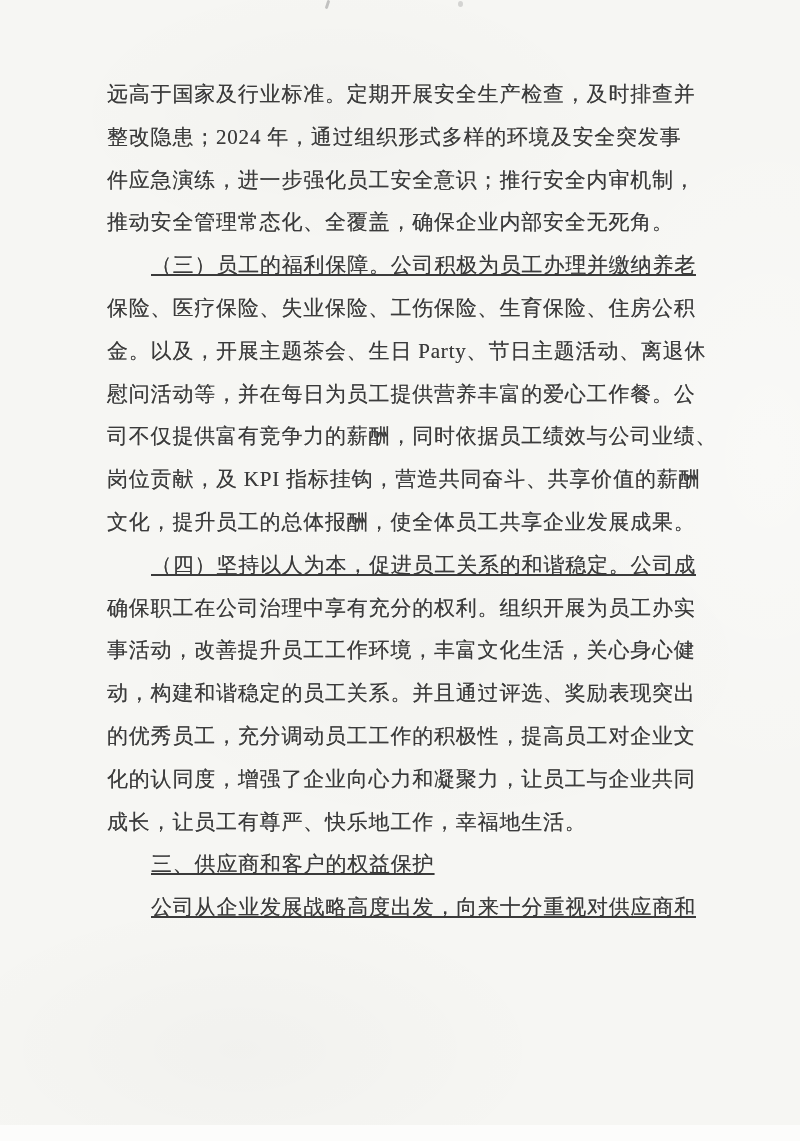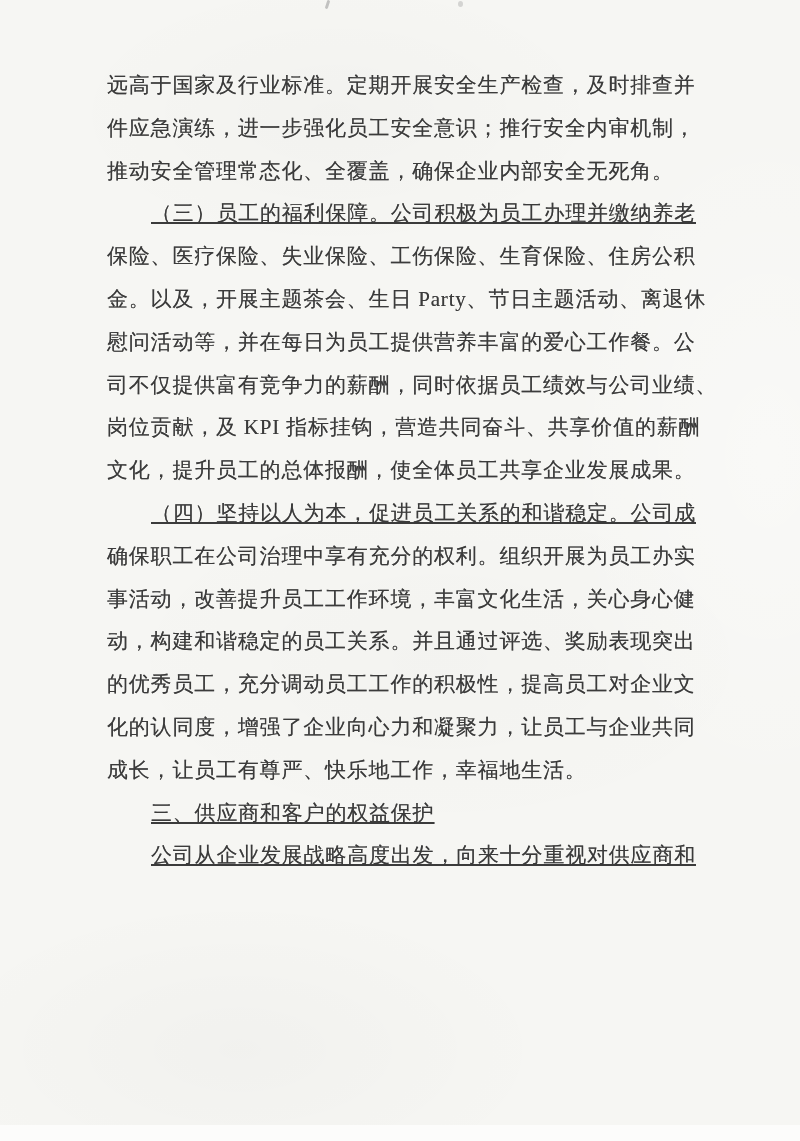--- a/index.html
+++ b/index.html
@@ -15,21 +15,21 @@
     
     background-image:
       radial-gradient(ellipse 400px 200px at 42% 10%, rgba(0,0,0,0.015), transparent 70%),
       radial-gradient(ellipse 500px 260px at 55% 58%, rgba(0,0,0,0.012), transparent 70%),
       radial-gradient(ellipse 450px 220px at 30% 92%, rgba(0,0,0,0.018), transparent 70%),
       radial-gradient(ellipse 300px 500px at 96% 40%, rgba(255,255,255,0.35), transparent 70%);
     font-family: "Liberation Serif", "DejaVu Serif", serif;
   }
   .page {
     position: absolute;
-    top: 64px;
+    top: 73px;
     left: 107px;
     width: 596px;
   }
   .line {
     font-size: 21px;
     line-height: 42.8px;
     height: 42.8px;
     letter-spacing: 0.8px;
     white-space: nowrap;
     color: #3b3b3b;
@@ -68,20 +68,21 @@
   }
 </style>
 </head>
 <body>
 
 <div class="scan-speck-1"></div>
 <div class="scan-speck-2"></div>
 
 <div class="page">
   <div class="line">远高于国家及行业标准。定期开展安全生产检查，及时排查并</div>
+  <div class="line">整改隐患；2024 年，通过组织形式多样的环境及安全突发事</div>
   <div class="line">件应急演练，进一步强化员工安全意识；推行安全内审机制，</div>
   <div class="line">推动安全管理常态化、全覆盖，确保企业内部安全无死角。</div>
   <div class="line indent">（三）员工的福利保障。公司积极为员工办理并缴纳养老</div>
   <div class="line">保险、医疗保险、失业保险、工伤保险、生育保险、住房公积</div>
   <div class="line">金。以及，开展主题茶会、生日 Party、节日主题活动、离退休</div>
   <div class="line">慰问活动等，并在每日为员工提供营养丰富的爱心工作餐。公</div>
   <div class="line">司不仅提供富有竞争力的薪酬，同时依据员工绩效与公司业绩、</div>
   <div class="line">岗位贡献，及 KPI 指标挂钩，营造共同奋斗、共享价值的薪酬</div>
   <div class="line">文化，提升员工的总体报酬，使全体员工共享企业发展成果。</div>
   <div class="line indent">（四）坚持以人为本，促进员工关系的和谐稳定。公司成</div>

